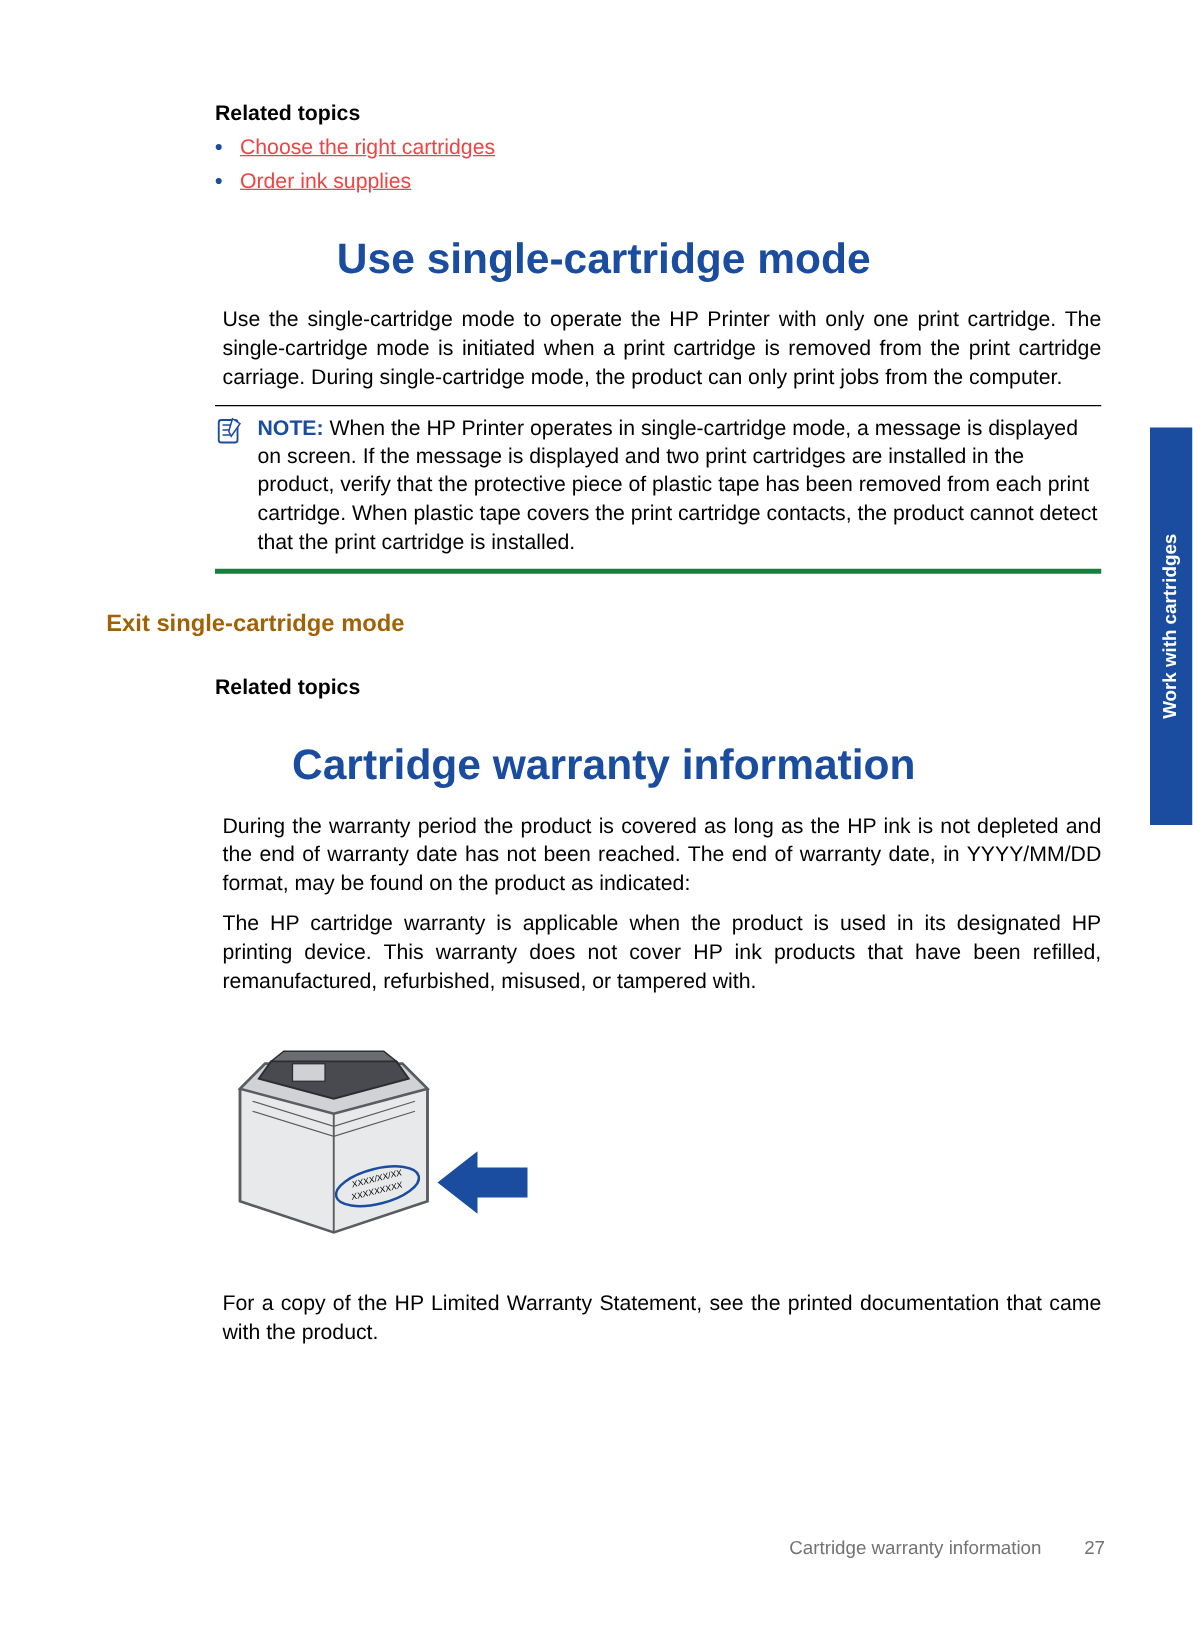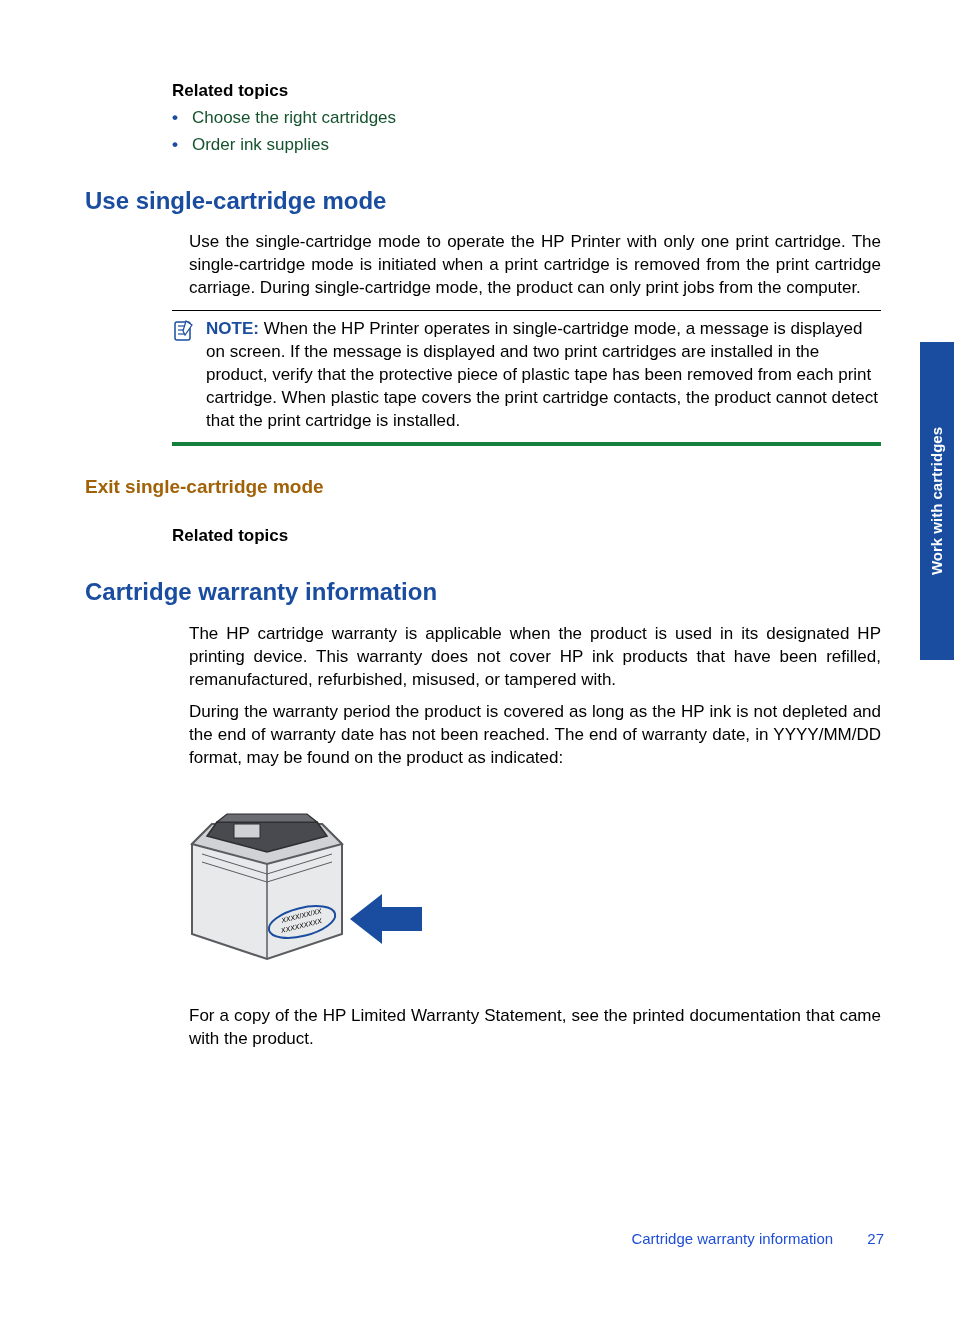--- a/index.html
+++ b/index.html
@@ -14,36 +14,37 @@
     line-height: 1.35;
   }
   .page {
     position: absolute;
     left: 85px;
     right: 73px;
     top: 80px;
   }
   .indent { margin-left: 87px; }
   .bold { font-weight: bold; }
-  .link { color: #14532d; cursor: pointer; }
+  .link { color: #ef4444; text-decoration: underline; cursor: pointer; }
   .bullet-row { display: flex; gap: 14px; margin: 4px 0 4px 0; }
   .bullet { color: #1a4da0; font-weight: bold; line-height: 1.3; }
   h1 {
     color: #1a4da0;
-    font-size: 24px;
+    font-size: 34px;
     font-weight: bold;
     margin: 28px 0 14px 0;
+    text-align: center;
   }
   h2.sub {
     color: #a16207;
     font-size: 19px;
     font-weight: bold;
     margin: 28px 0 8px 0;
   }
-  .para { margin: 6px 0 10px 17px; text-align: justify; }
+  .para { margin: 6px 0 10px 6px; text-align: justify; }
   .note-block {
     border-top: 1px solid #000;
     border-bottom: 4px solid #15803d;
     padding: 7px 0 9px 0;
     margin: 10px 0 8px 0;
     display: flex;
     gap: 10px;
   }
   .note-icon { flex: 0 0 24px; margin-top: 2px; }
   .note-label { color: #1a4da0; font-weight: bold; }
@@ -69,21 +70,21 @@
     font-weight: bold;
     white-space: nowrap;
   }
 
   
   .footer {
     position: absolute;
     bottom: 72px;
     right: 70px;
     font-size: 15px;
-    color: #1d4ed8;
+    color: #737373;
   }
   .footer .pg { margin-left: 30px; }
 
   
   .figure {
     margin: 14px 0 24px 0;
     position: relative;
   }
 </style>
 </head>
@@ -128,22 +129,22 @@
   <h2 class="sub">Exit single-cartridge mode</h2>
   <div class="indent">
 
     <div class="related-block">
       <div class="bold">Related topics</div>
     </div>
   </div>
 
   <h1>Cartridge warranty information</h1>
   <div class="indent">
+    <p class="para">During the warranty period the product is covered as long as the HP ink is not depleted and the end of warranty date has not been reached. The end of warranty date, in YYYY/MM/DD format, may be found on the product as indicated:</p>
     <p class="para">The HP cartridge warranty is applicable when the product is used in its designated HP printing device. This warranty does not cover HP ink products that have been refilled, remanufactured, refurbished, misused, or tampered with.</p>
-    <p class="para">During the warranty period the product is covered as long as the HP ink is not depleted and the end of warranty date has not been reached. The end of warranty date, in YYYY/MM/DD format, may be found on the product as indicated:</p>
 
     <div class="figure">
       <svg width="260" height="190" viewBox="0 0 260 190">
 
         <polygon points="20,150 20,60 40,40 150,40 170,60 170,150 95,175" fill="#e8e9ea" stroke="#5a5c60" stroke-width="2"></polygon>
         <polygon points="20,60 95,80 170,60 150,40 40,40" fill="#d0d2d5" stroke="#5a5c60" stroke-width="2"></polygon>
         <line x1="95" y1="80" x2="95" y2="175" stroke="#5a5c60" stroke-width="1.5"></line>
         <line x1="20" y1="60" x2="20" y2="150" stroke="#5a5c60" stroke-width="2"></line>
         <line x1="170" y1="60" x2="170" y2="150" stroke="#5a5c60" stroke-width="2"></line>
 

